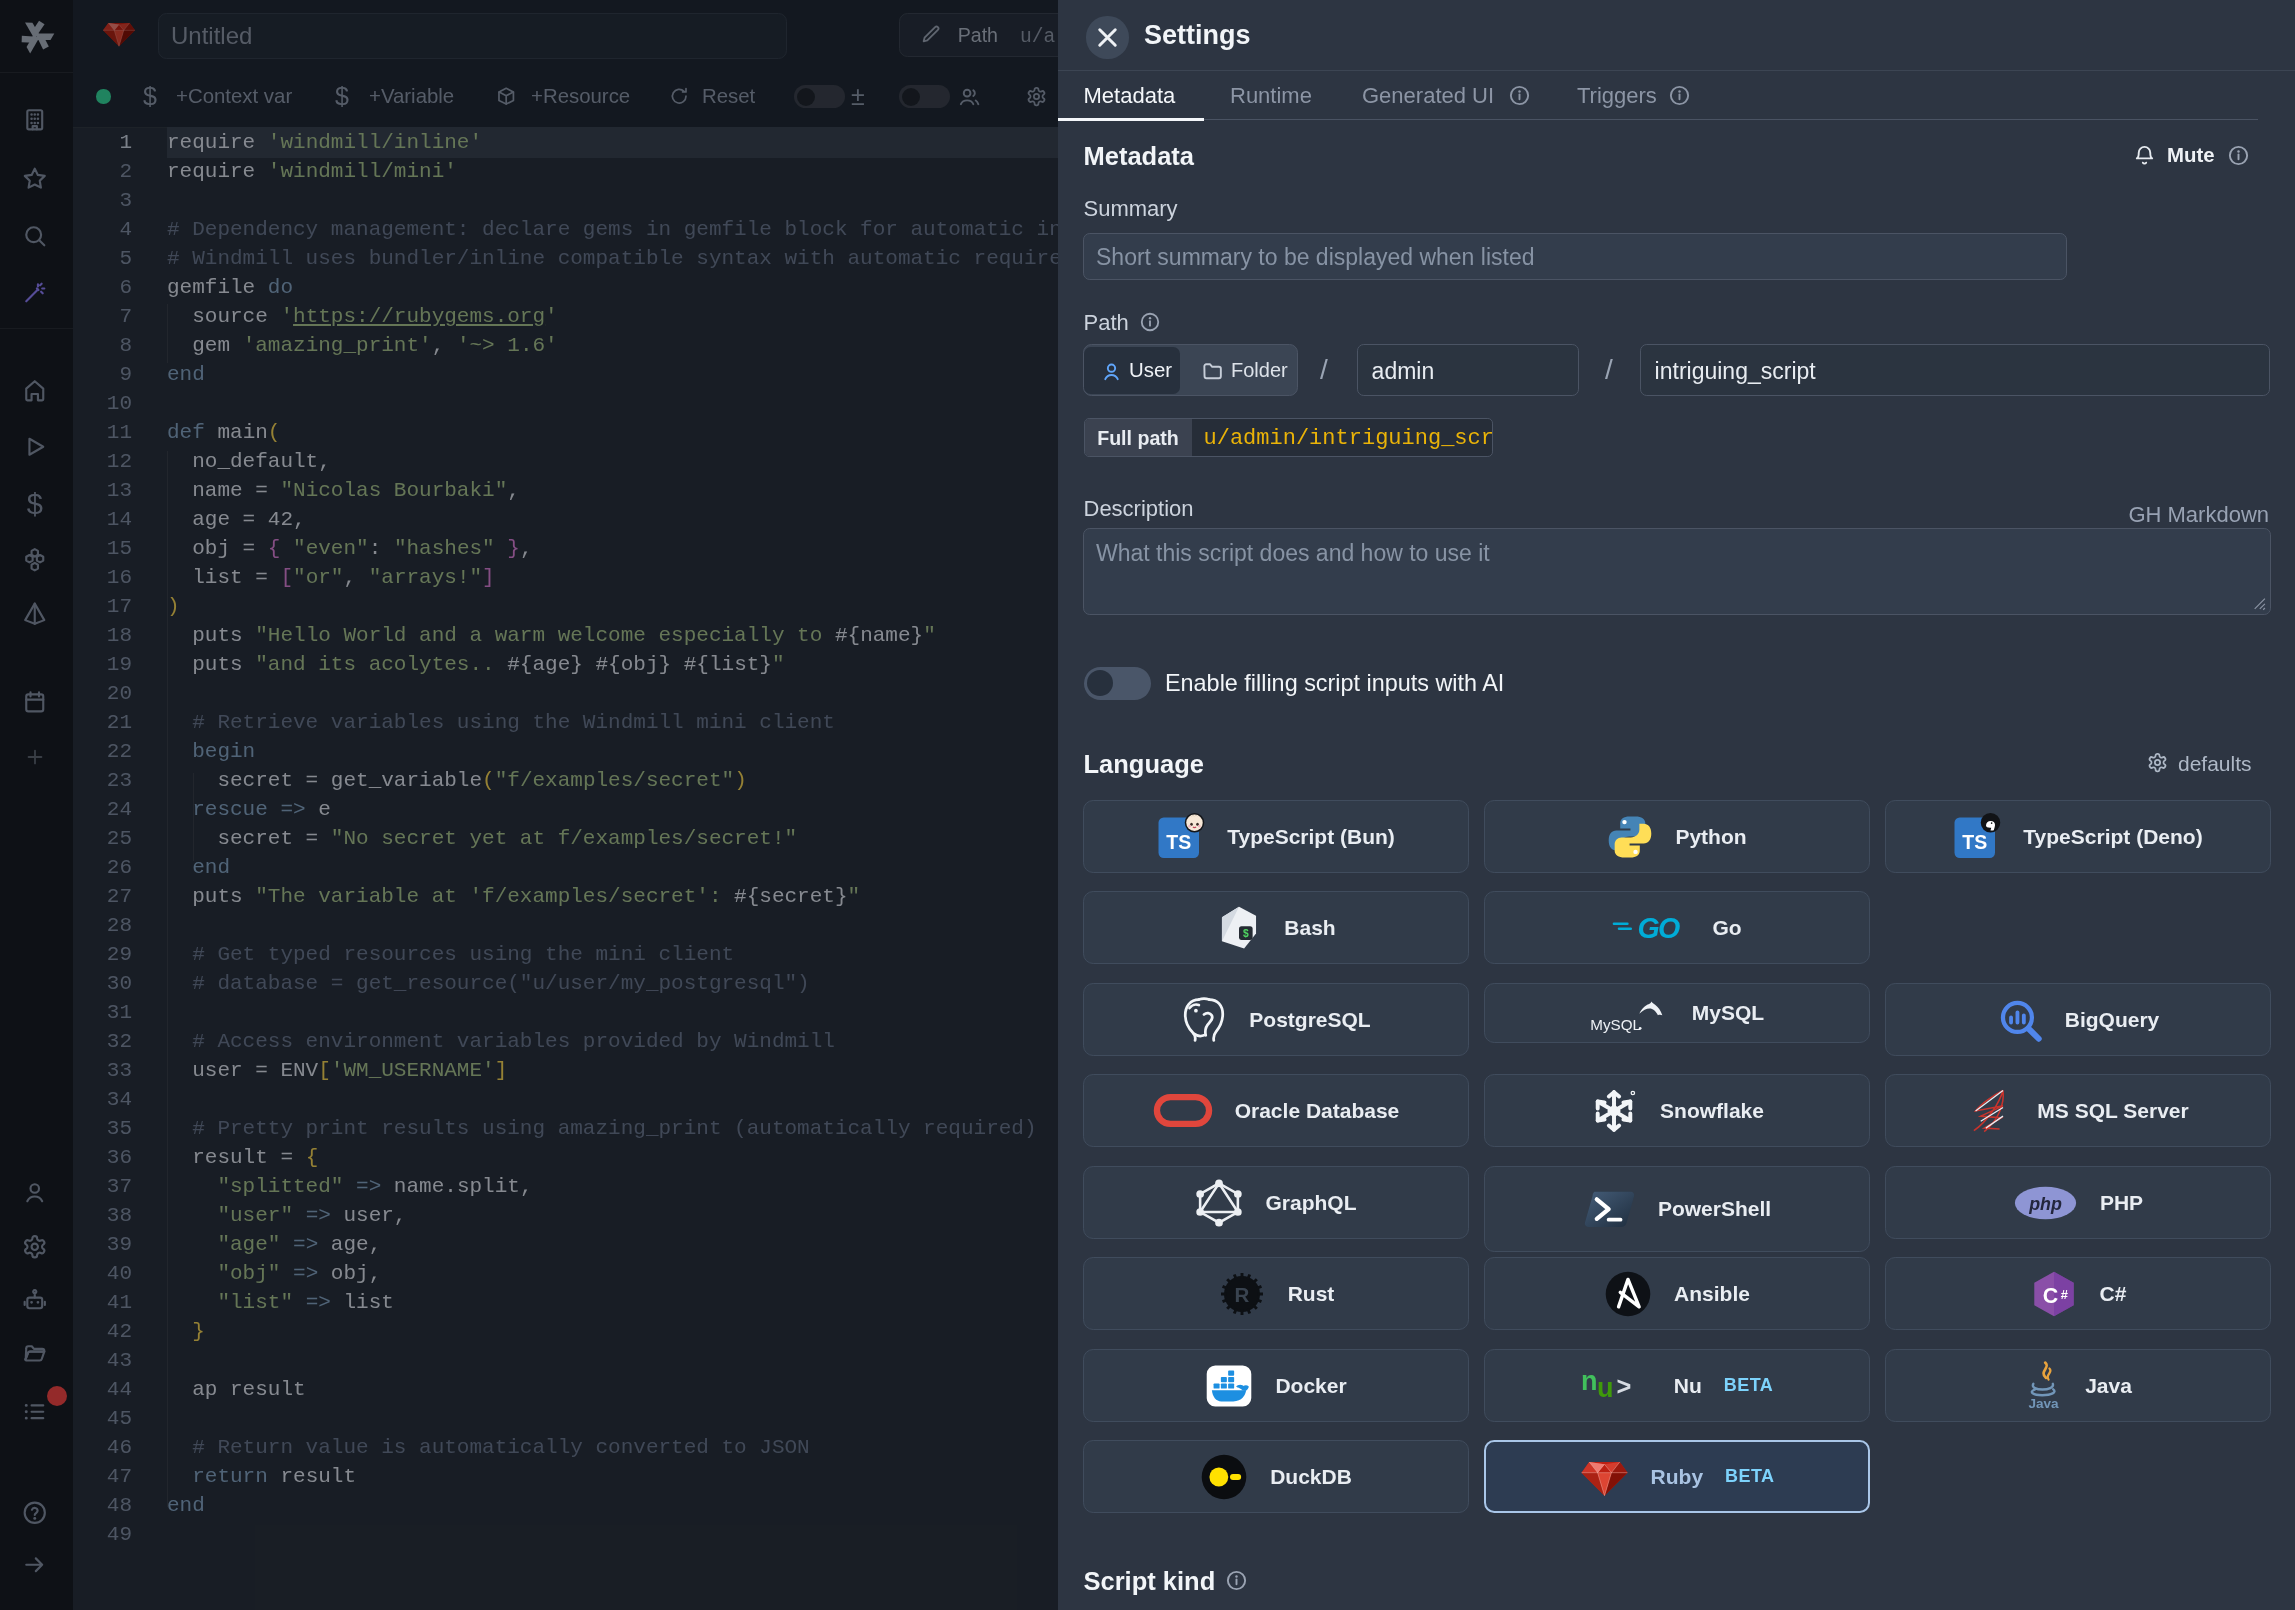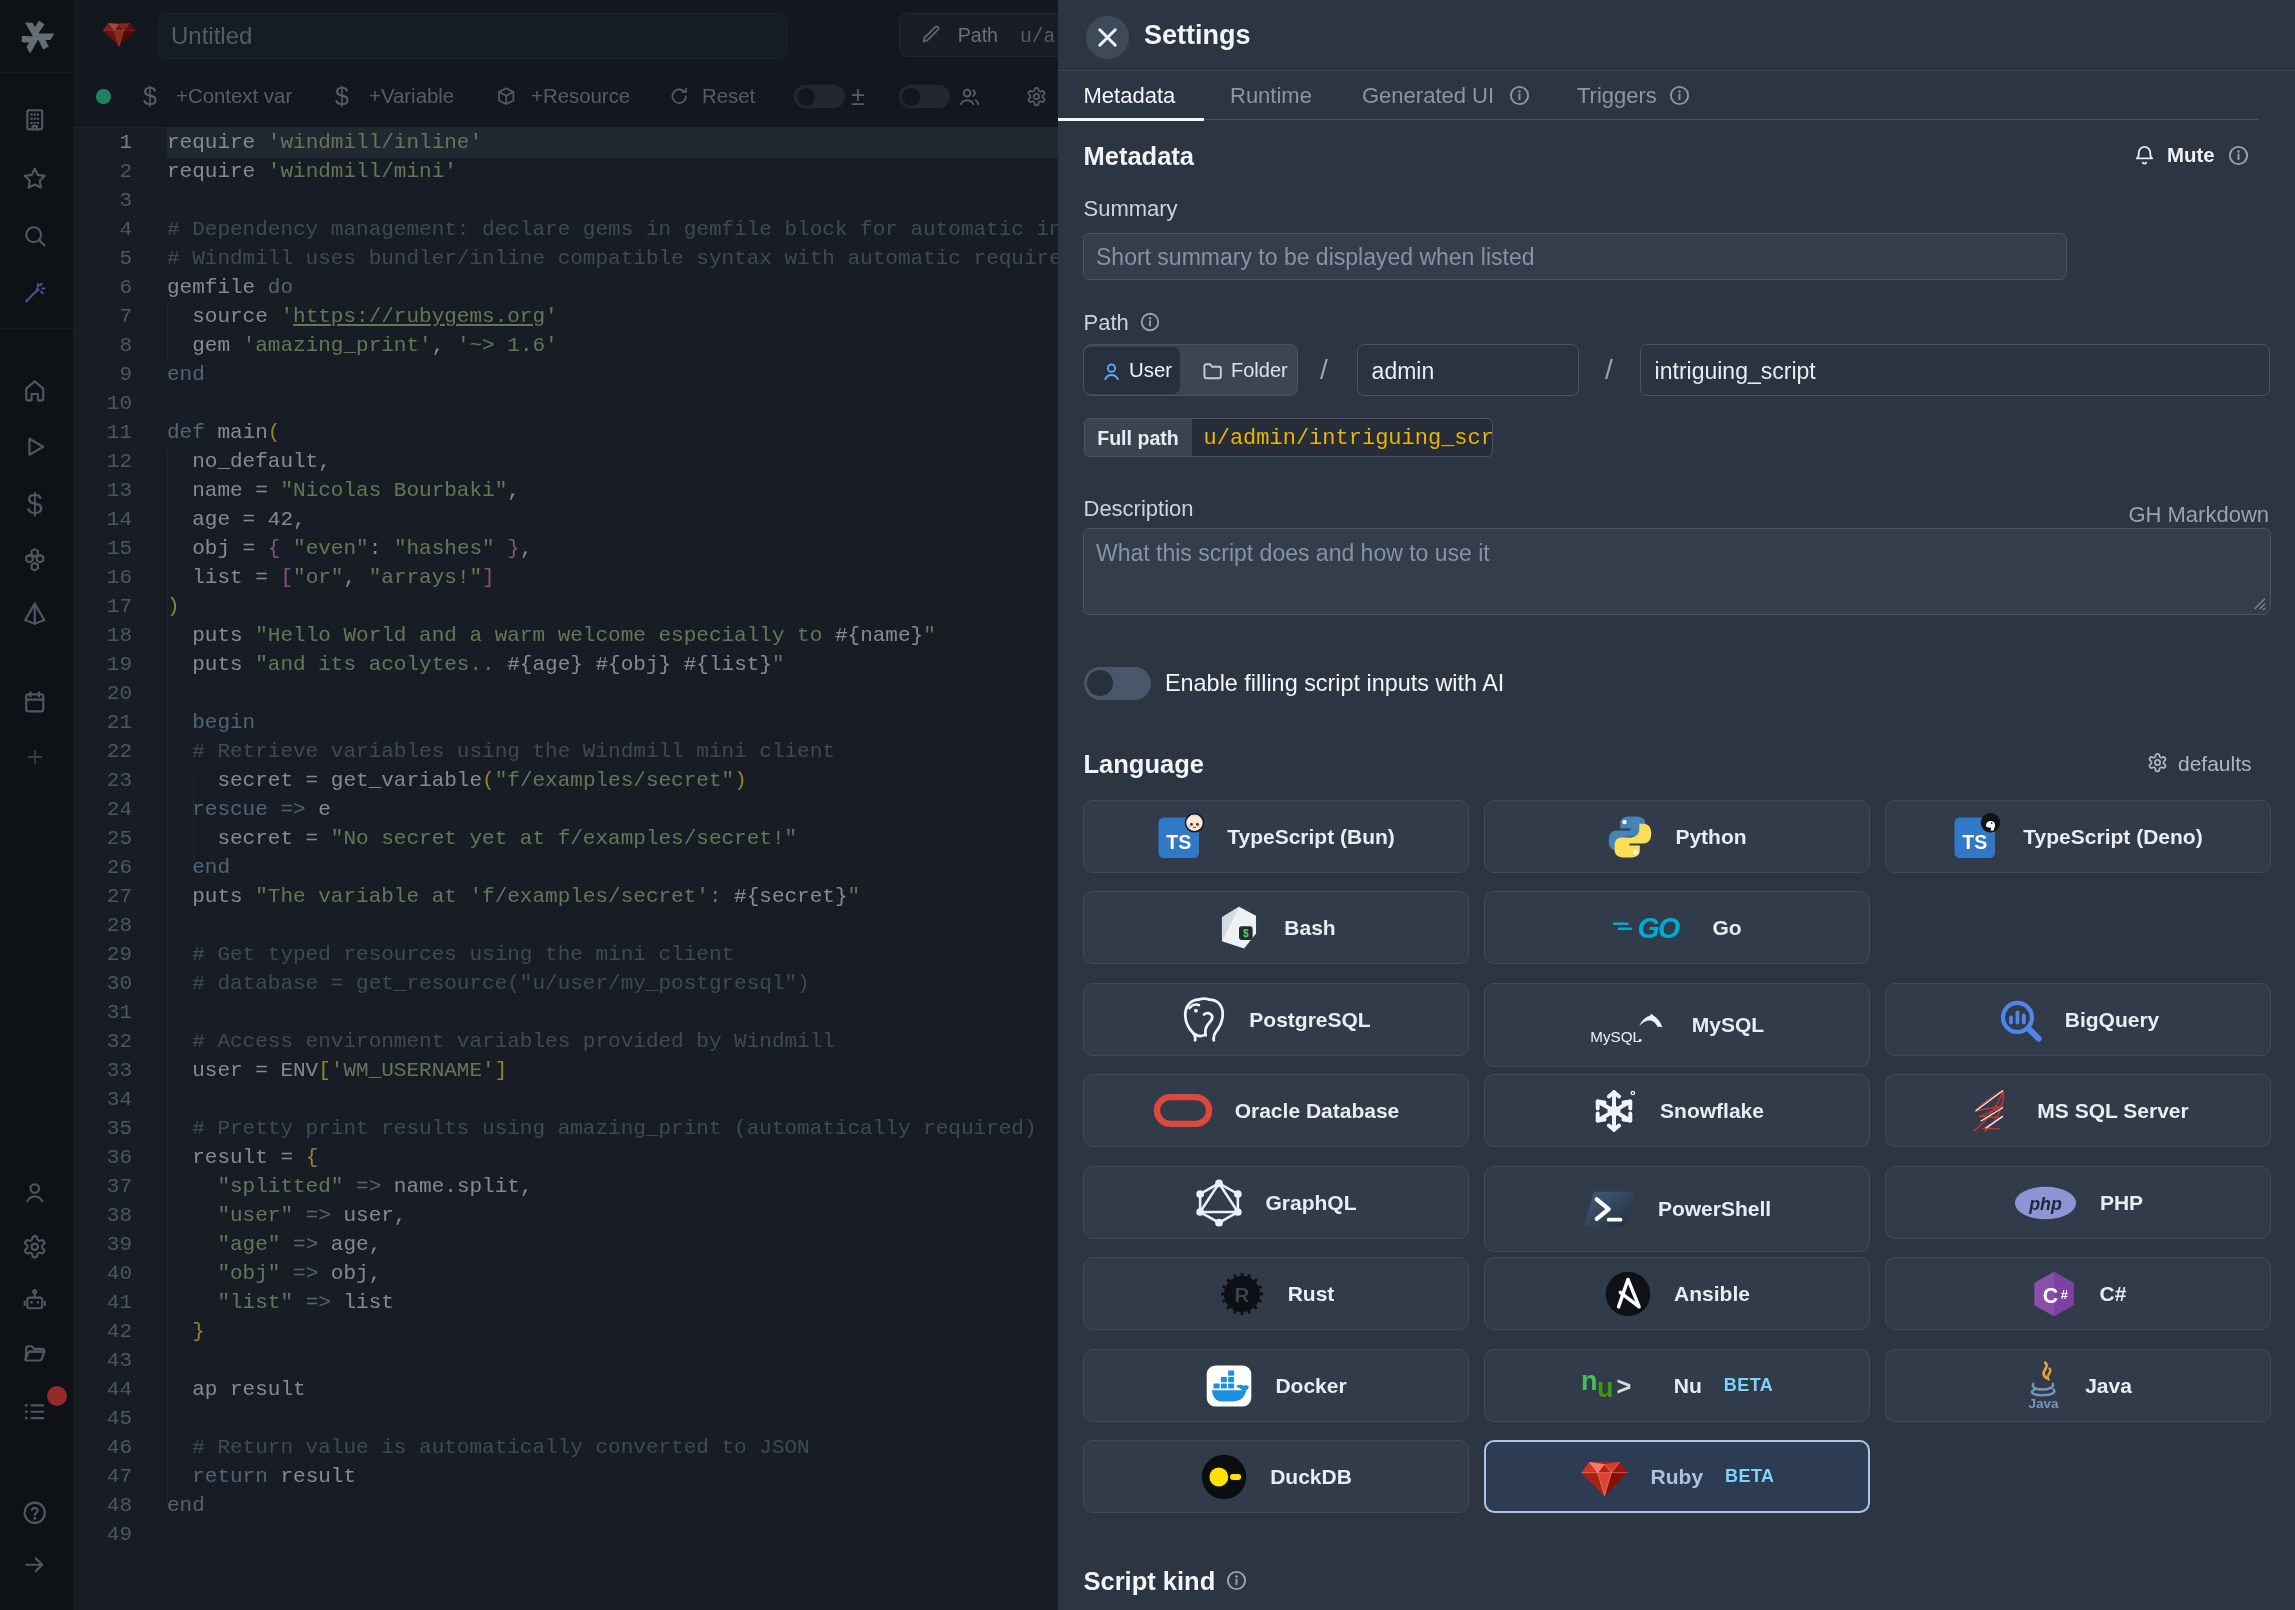--- a/index.html
+++ b/index.html
@@ -182,22 +182,22 @@
 <div class="cl"><span class="k">def </span><span class="fg">main</span><span class="au">(</span></div>
 <div class="cl"><span class="fg">  no_default,</span></div>
 <div class="cl"><span class="fg">  name = </span><span class="s">"Nicolas Bourbaki"</span><span class="fg">,</span></div>
 <div class="cl"><span class="fg">  age = 42,</span></div>
 <div class="cl"><span class="fg">  obj = </span><span class="orc">{</span><span class="fg"> </span><span class="s">"even"</span><span class="fg">: </span><span class="s">"hashes"</span><span class="fg"> </span><span class="orc">}</span><span class="fg">,</span></div>
 <div class="cl"><span class="fg">  list = </span><span class="orc">[</span><span class="s">"or"</span><span class="fg">, </span><span class="s">"arrays!"</span><span class="orc">]</span></div>
 <div class="cl"><span class="au">)</span></div>
 <div class="cl"><span class="fg">  puts </span><span class="s">"Hello World and a warm welcome especially to </span><span class="fg">#{name}</span><span class="s">"</span></div>
 <div class="cl"><span class="fg">  puts </span><span class="s">"and its acolytes.. </span><span class="fg">#{age}</span><span class="s"> </span><span class="fg">#{obj}</span><span class="s"> </span><span class="fg">#{list}</span><span class="s">"</span></div>
 <div class="cl"></div>
+<div class="cl"><span class="c">  # Retrieve variables using the Windmill mini client</span></div>
 <div class="cl"><span class="k">  begin</span></div>
-<div class="cl"><span class="c">  # Retrieve variables using the Windmill mini client</span></div>
 <div class="cl"><span class="fg">    secret = get_variable</span><span class="au">(</span><span class="s">"f/examples/secret"</span><span class="au">)</span></div>
 <div class="cl"><span class="k">  rescue</span><span class="fg"> </span><span class="k">=&gt;</span><span class="fg"> e</span></div>
 <div class="cl"><span class="fg">    secret = </span><span class="s">"No secret yet at f/examples/secret!"</span></div>
 <div class="cl"><span class="k">  end</span></div>
 <div class="cl"><span class="fg">  puts </span><span class="s">"The variable at 'f/examples/secret': </span><span class="fg">#{secret}</span><span class="s">"</span></div>
 <div class="cl"></div>
 <div class="cl"><span class="c">  # Get typed resources using the mini client</span></div>
 <div class="cl"><span class="c">  # database = get_resource("u/user/my_postgresql")</span></div>
 <div class="cl"></div>
 <div class="cl"><span class="c">  # Access environment variables provided by Windmill</span></div>
@@ -474,21 +474,21 @@
             <path d="M21 3C11 3 5 11 5 21c0 10 5 17 9 21 2.5 2.5 3 6.5 2.5 9" stroke="#f2f5f8" stroke-width="3.2" stroke-linecap="round" fill="none"></path>
             <path d="M21 3c4-1.3 8-1.3 12 0" stroke="#f2f5f8" stroke-width="3.2" stroke-linecap="round" fill="none"></path>
             <path d="M15 43c4 3 8 3.5 12 2" stroke="#f2f5f8" stroke-width="3.2" stroke-linecap="round" fill="none"></path>
             <path d="M29 45c-1.5-7 .5-11 4-14.5 3-3 4.5-6.5 3-9-1.8-3-6-3.5-9-1" stroke="#f2f5f8" stroke-width="3.2" stroke-linecap="round" fill="none"></path>
             <path d="M10 13c2.5-3.5 7-5 11-3.5" stroke="#f2f5f8" stroke-width="3.2" stroke-linecap="round" fill="none"></path>
             <circle cx="17.5" cy="16" r="2.2" fill="#f2f5f8"></circle>
           </svg>
         </span>
         <span class="lbl">PostgreSQL</span>
       </div>
-<div class="lbtn" style="left:426px;top:983px;width:386px;height:84px">
+<div class="lbtn" style="left:426px;top:983px;width:386px;height:60px">
         <span class="lic">
           <svg width="80" height="44" viewBox="0 0 94 52" fill="none" style="">
             <text x="0" y="46" font-family="Liberation Sans" font-size="18" fill="#eef1f5">MySQL</text>
             <circle cx="59" cy="44" r="1.6" fill="#eef1f5"></circle>
             <path d="M58 27c3.5-7.5 8-10.5 11-11.3 1.6-.4 2.6-1.6 3.4-3.2.8 1.8 2.7 2.6 4.3 3.8 3.5 2.6 6.8 7 8.5 12.5-1.6-1-3.6-1-5.2-.2-2.4-4.6-6.2-7.8-9.8-7.8-3.9 0-7.8 2.2-12.2 6.2z" fill="#eef1f5"></path>
           </svg>
         </span>
         <span class="lbl">MySQL</span>
       </div>
 <div class="lbtn" style="left:827px;top:983px;width:386px;height:73px">

